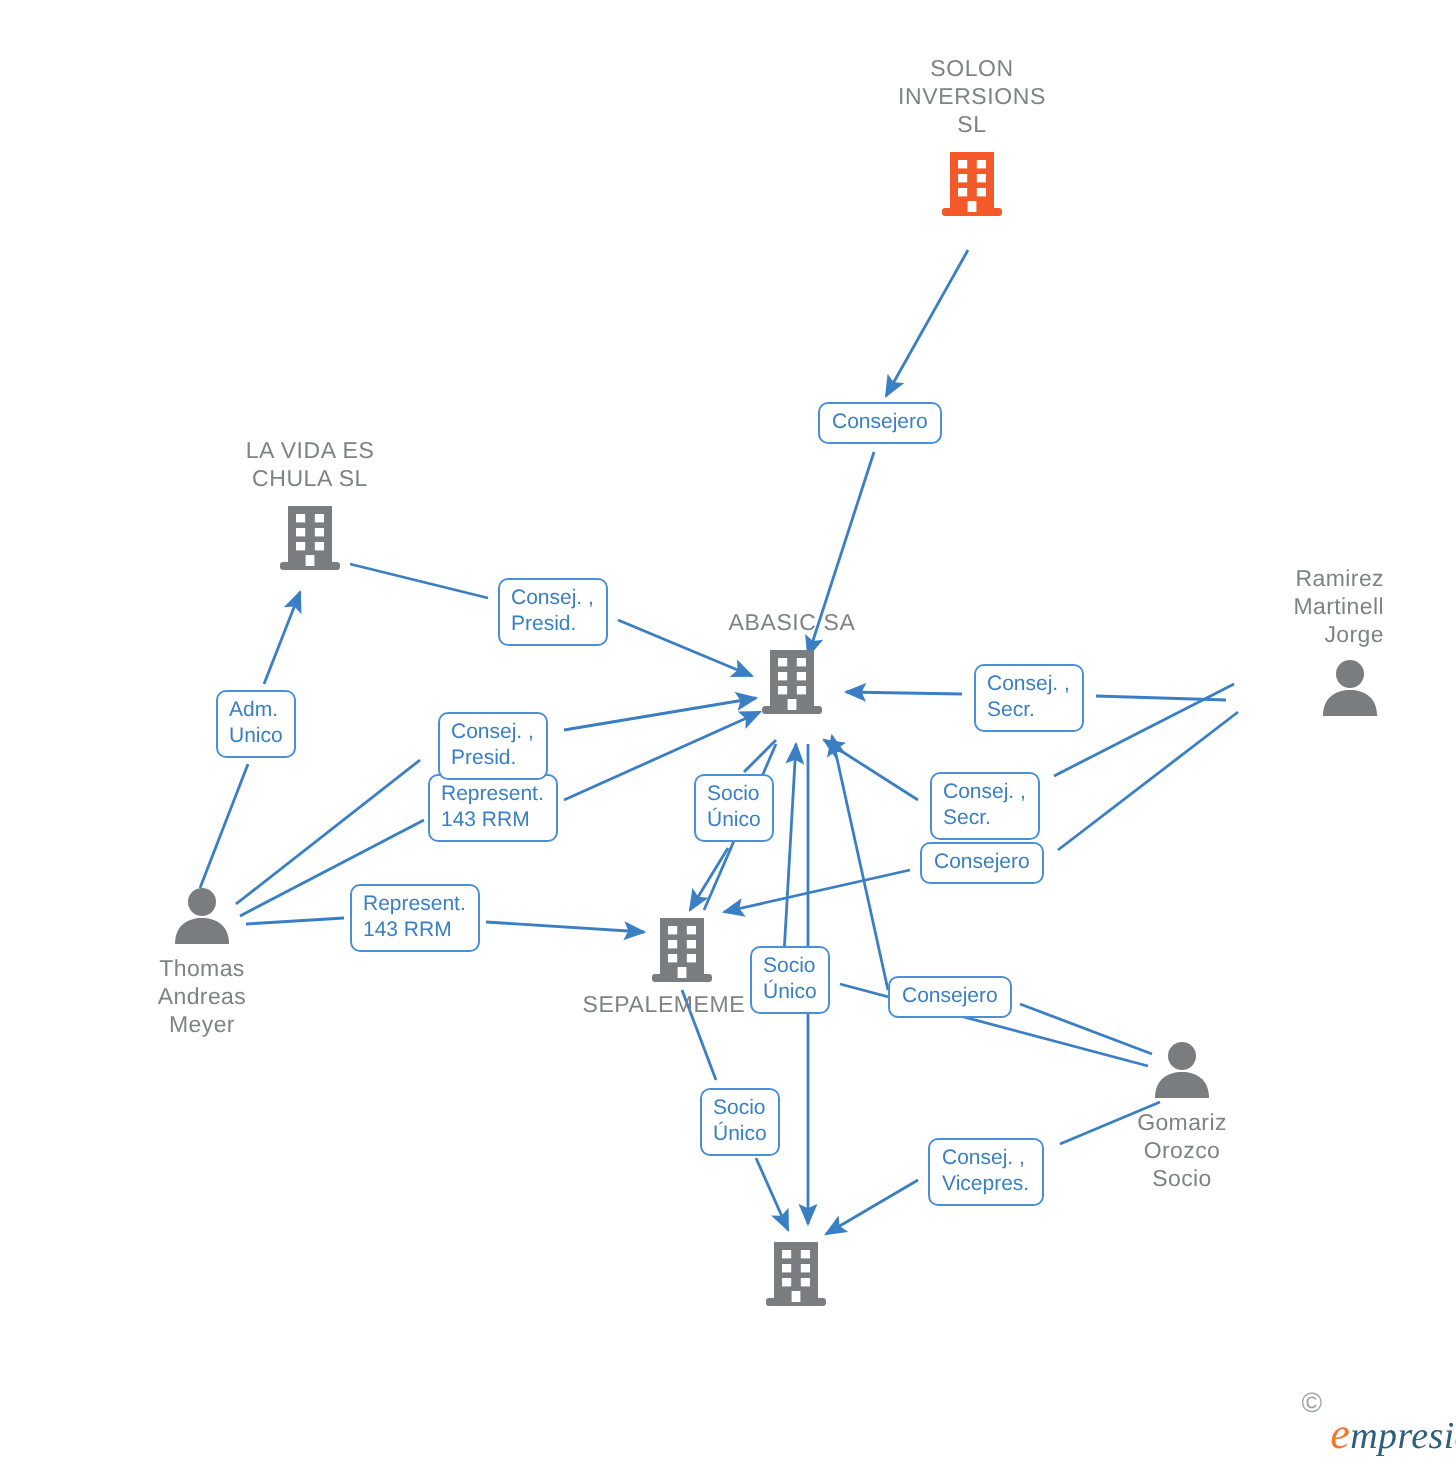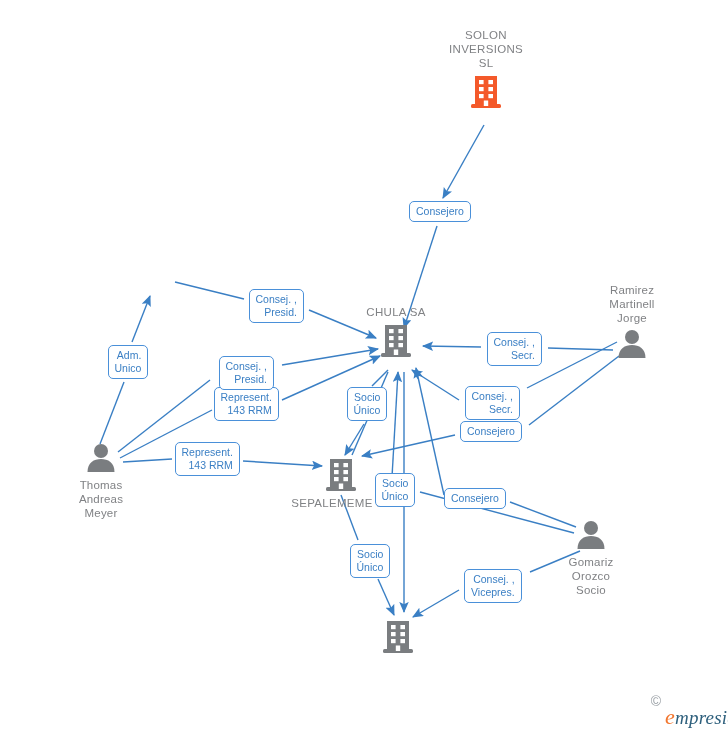--- a/index.html
+++ b/index.html
@@ -9,21 +9,21 @@
   .node{position:absolute;text-align:center;width:120px;}
   .node .glyph{line-height:0;}
   .node .caption{
      font-size:11.5px;color:#808285;line-height:14px;letter-spacing:.2px;
   }
   .node.company .caption{letter-spacing:.3px;}
   .cap-above{margin-bottom:2px;}
   .cap-below{margin-top:3px;}
   .elabel{
      position:absolute;border:1.4px solid #4a90d9;border-radius:5px;background:#ffffff;
-     color:#3a7fc4;font-size:10.5px;line-height:13px;text-align:right;
+     color:#3a7fc4;font-size:10.5px;line-height:13px;text-align:left;
      padding:3px 6px;white-space:pre-line;box-sizing:border-box;
   }
   .watermark{position:absolute;right:12px;bottom:10px;display:flex;align-items:center;gap:4px;}
   .wm-c{color:#9aa0a6;font-size:14px;}
   .wm-text{font-family:"Liberation Serif",serif;font-style:italic;font-size:19px;color:#2d5f7c;letter-spacing:.2px;margin-top:32px;}
   .wm-text .e{color:#f2762e;font-size:22px;}
 </style>
 </head>
 <body>
 
@@ -98,23 +98,42 @@
           <rect x="10" y="15" width="4.6" height="4.2"></rect>
             <rect x="19.4" y="15" width="4.6" height="4.2"></rect>
           <rect x="10" y="22" width="4.6" height="4.2"></rect>
             <rect x="19.4" y="22" width="4.6" height="4.2"></rect>
           <rect x="14.8" y="28.5" width="4.4" height="5.5"></rect>
         </g>
       </svg>
     </div>
   </div>
 
+  <div class="node company" style="left:95px; top:219px;">
+    <div class="caption cap-above" style="white-space: pre-line;">LA VIDA ES
+CHULA SL</div>
+    <div class="glyph">
+      <svg width="34" height="38" viewBox="0 0 34 38" aria-hidden="true">
+        <rect x="6" y="4" width="22" height="30" fill="#7a7d80"></rect>
+        <rect x="2" y="32" width="30" height="4" rx="1.6" fill="#7a7d80"></rect>
+        <g fill="#ffffff">
+          <rect x="10" y="8" width="4.6" height="4.2"></rect>
+            <rect x="19.4" y="8" width="4.6" height="4.2"></rect>
+          <rect x="10" y="15" width="4.6" height="4.2"></rect>
+            <rect x="19.4" y="15" width="4.6" height="4.2"></rect>
+          <rect x="10" y="22" width="4.6" height="4.2"></rect>
+            <rect x="19.4" y="22" width="4.6" height="4.2"></rect>
+          <rect x="14.8" y="28.5" width="4.4" height="5.5"></rect>
+        </g>
+      </svg>
+    </div>
+  </div>
 
   <div class="node company" style="left:336px; top:305px;">
-    <div class="caption cap-above" style="white-space: pre-line;">CHULA SA</div>
+    <div class="caption cap-above" style="white-space: pre-line;">ABASIC SA</div>
     <div class="glyph">
       <svg width="34" height="38" viewBox="0 0 34 38" aria-hidden="true">
         <rect x="6" y="4" width="22" height="30" fill="#7a7d80"></rect>
         <rect x="2" y="32" width="30" height="4" rx="1.6" fill="#7a7d80"></rect>
         <g fill="#ffffff">
           <rect x="10" y="8" width="4.6" height="4.2"></rect>
             <rect x="19.4" y="8" width="4.6" height="4.2"></rect>
           <rect x="10" y="15" width="4.6" height="4.2"></rect>
             <rect x="19.4" y="15" width="4.6" height="4.2"></rect>
           <rect x="10" y="22" width="4.6" height="4.2"></rect>
@@ -167,21 +186,21 @@
       <svg width="34" height="34" viewBox="0 0 34 34" aria-hidden="true">
         <circle cx="17" cy="10" r="7" fill="#7a7d80"></circle>
         <path d="M3.5,31 C3.5,21.5 10,18 17,18 C24,18 30.5,21.5 30.5,31 Z" fill="#7a7d80"></path>
       </svg>
     </div>
     <div class="caption cap-below" style="white-space: pre-line;">Thomas
 Andreas
 Meyer</div>
   </div>
 
-  <div class="node person" style="left:572px; top:283px;">
+  <div class="node person" style="left:572px; top:283px;text-align:right;">
     <div class="caption cap-above" style="white-space: pre-line;">Ramirez
 Martinell
 Jorge</div>
     <div class="glyph">
       <svg width="34" height="34" viewBox="0 0 34 34" aria-hidden="true">
         <circle cx="17" cy="10" r="7" fill="#7a7d80"></circle>
         <path d="M3.5,31 C3.5,21.5 10,18 17,18 C24,18 30.5,21.5 30.5,31 Z" fill="#7a7d80"></path>
       </svg>
     </div>
   </div>

